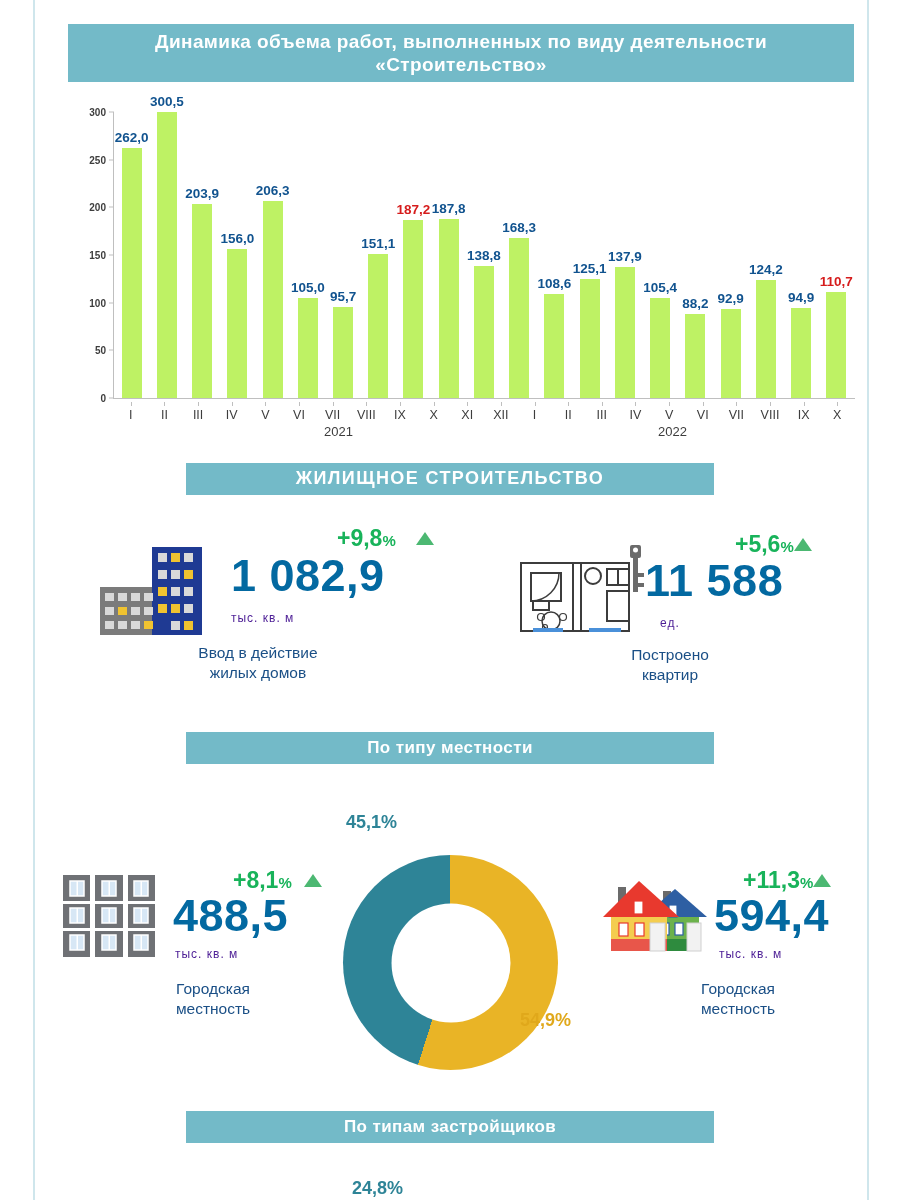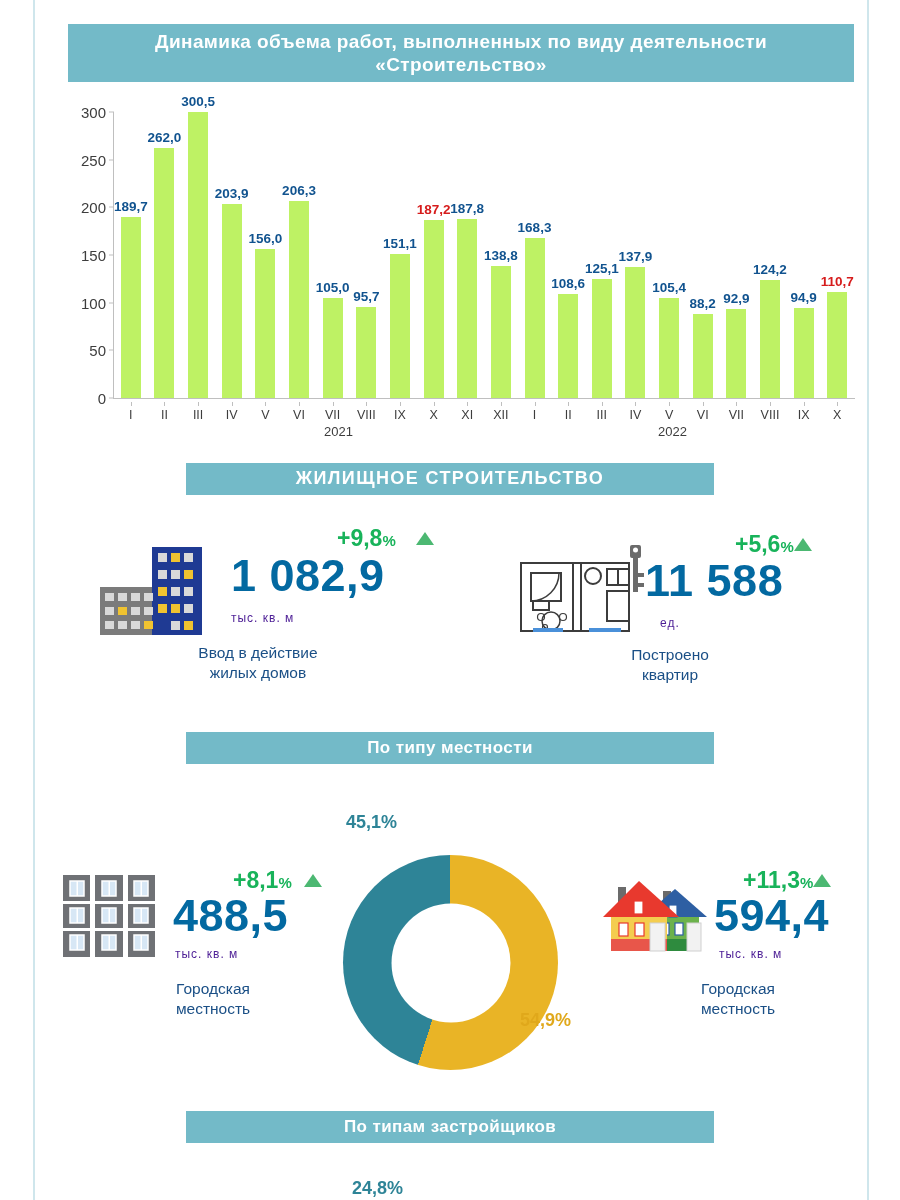--- a/index.html
+++ b/index.html
@@ -62,21 +62,21 @@
   }
   .axis-line {
     position: absolute; background: #bfbfbf;
   }
   #y-axis { left: 51px; top: 20px; width: 1px; height: 287px; }
   #x-axis { left: 51px; top: 306px; width: 742px; height: 1px; }
 
   .ytick {
     position: absolute; right: 100%; margin-right: 8px;
     transform: translateY(-50%);
-    font-size: 15px; color: #3d3d3d; white-space: nowrap;
+    font-size: 10px; color: #3d3d3d; white-space: nowrap; font-weight: bold;
   }
   .ytick-mark {
     position: absolute; left: -5px; width: 5px; height: 1px;
     background: #bfbfbf; transform: translateY(-50%);
   }
 
   .bars { position: absolute; inset: 0; display: flex; align-items: flex-end; }
   .bar-slot {
     flex: 1 1 0; height: 100%;
     position: relative; display: flex;
@@ -204,25 +204,20 @@
         <div class="ytick-mark" style="left: 47px; top: 163px;"></div>
         <div class="ytick" style="position: absolute; left: 0px; width: 44px; text-align: right; top: 115.333px; right: auto; margin-right: 0px;">200</div>
         <div class="ytick-mark" style="left: 47px; top: 115.333px;"></div>
         <div class="ytick" style="position: absolute; left: 0px; width: 44px; text-align: right; top: 67.6667px; right: auto; margin-right: 0px;">250</div>
         <div class="ytick-mark" style="left: 47px; top: 67.6667px;"></div>
         <div class="ytick" style="position: absolute; left: 0px; width: 44px; text-align: right; top: 20px; right: auto; margin-right: 0px;">300</div>
         <div class="ytick-mark" style="left: 47px; top: 20px;"></div>
       </div>
     <div id="plot">
       <div class="bars" id="bars-host">
-          <div class="bar-slot">
-            <div class="bar" style="height: 180.847px;">
-              <div class="bar-label">189,7</div>
-            </div>
-          </div>
           <div class="bar-slot">
             <div class="bar" style="height: 249.773px;">
               <div class="bar-label">262,0</div>
             </div>
           </div>
           <div class="bar-slot">
             <div class="bar" style="height: 286.477px;">
               <div class="bar-label">300,5</div>
             </div>
           </div>

